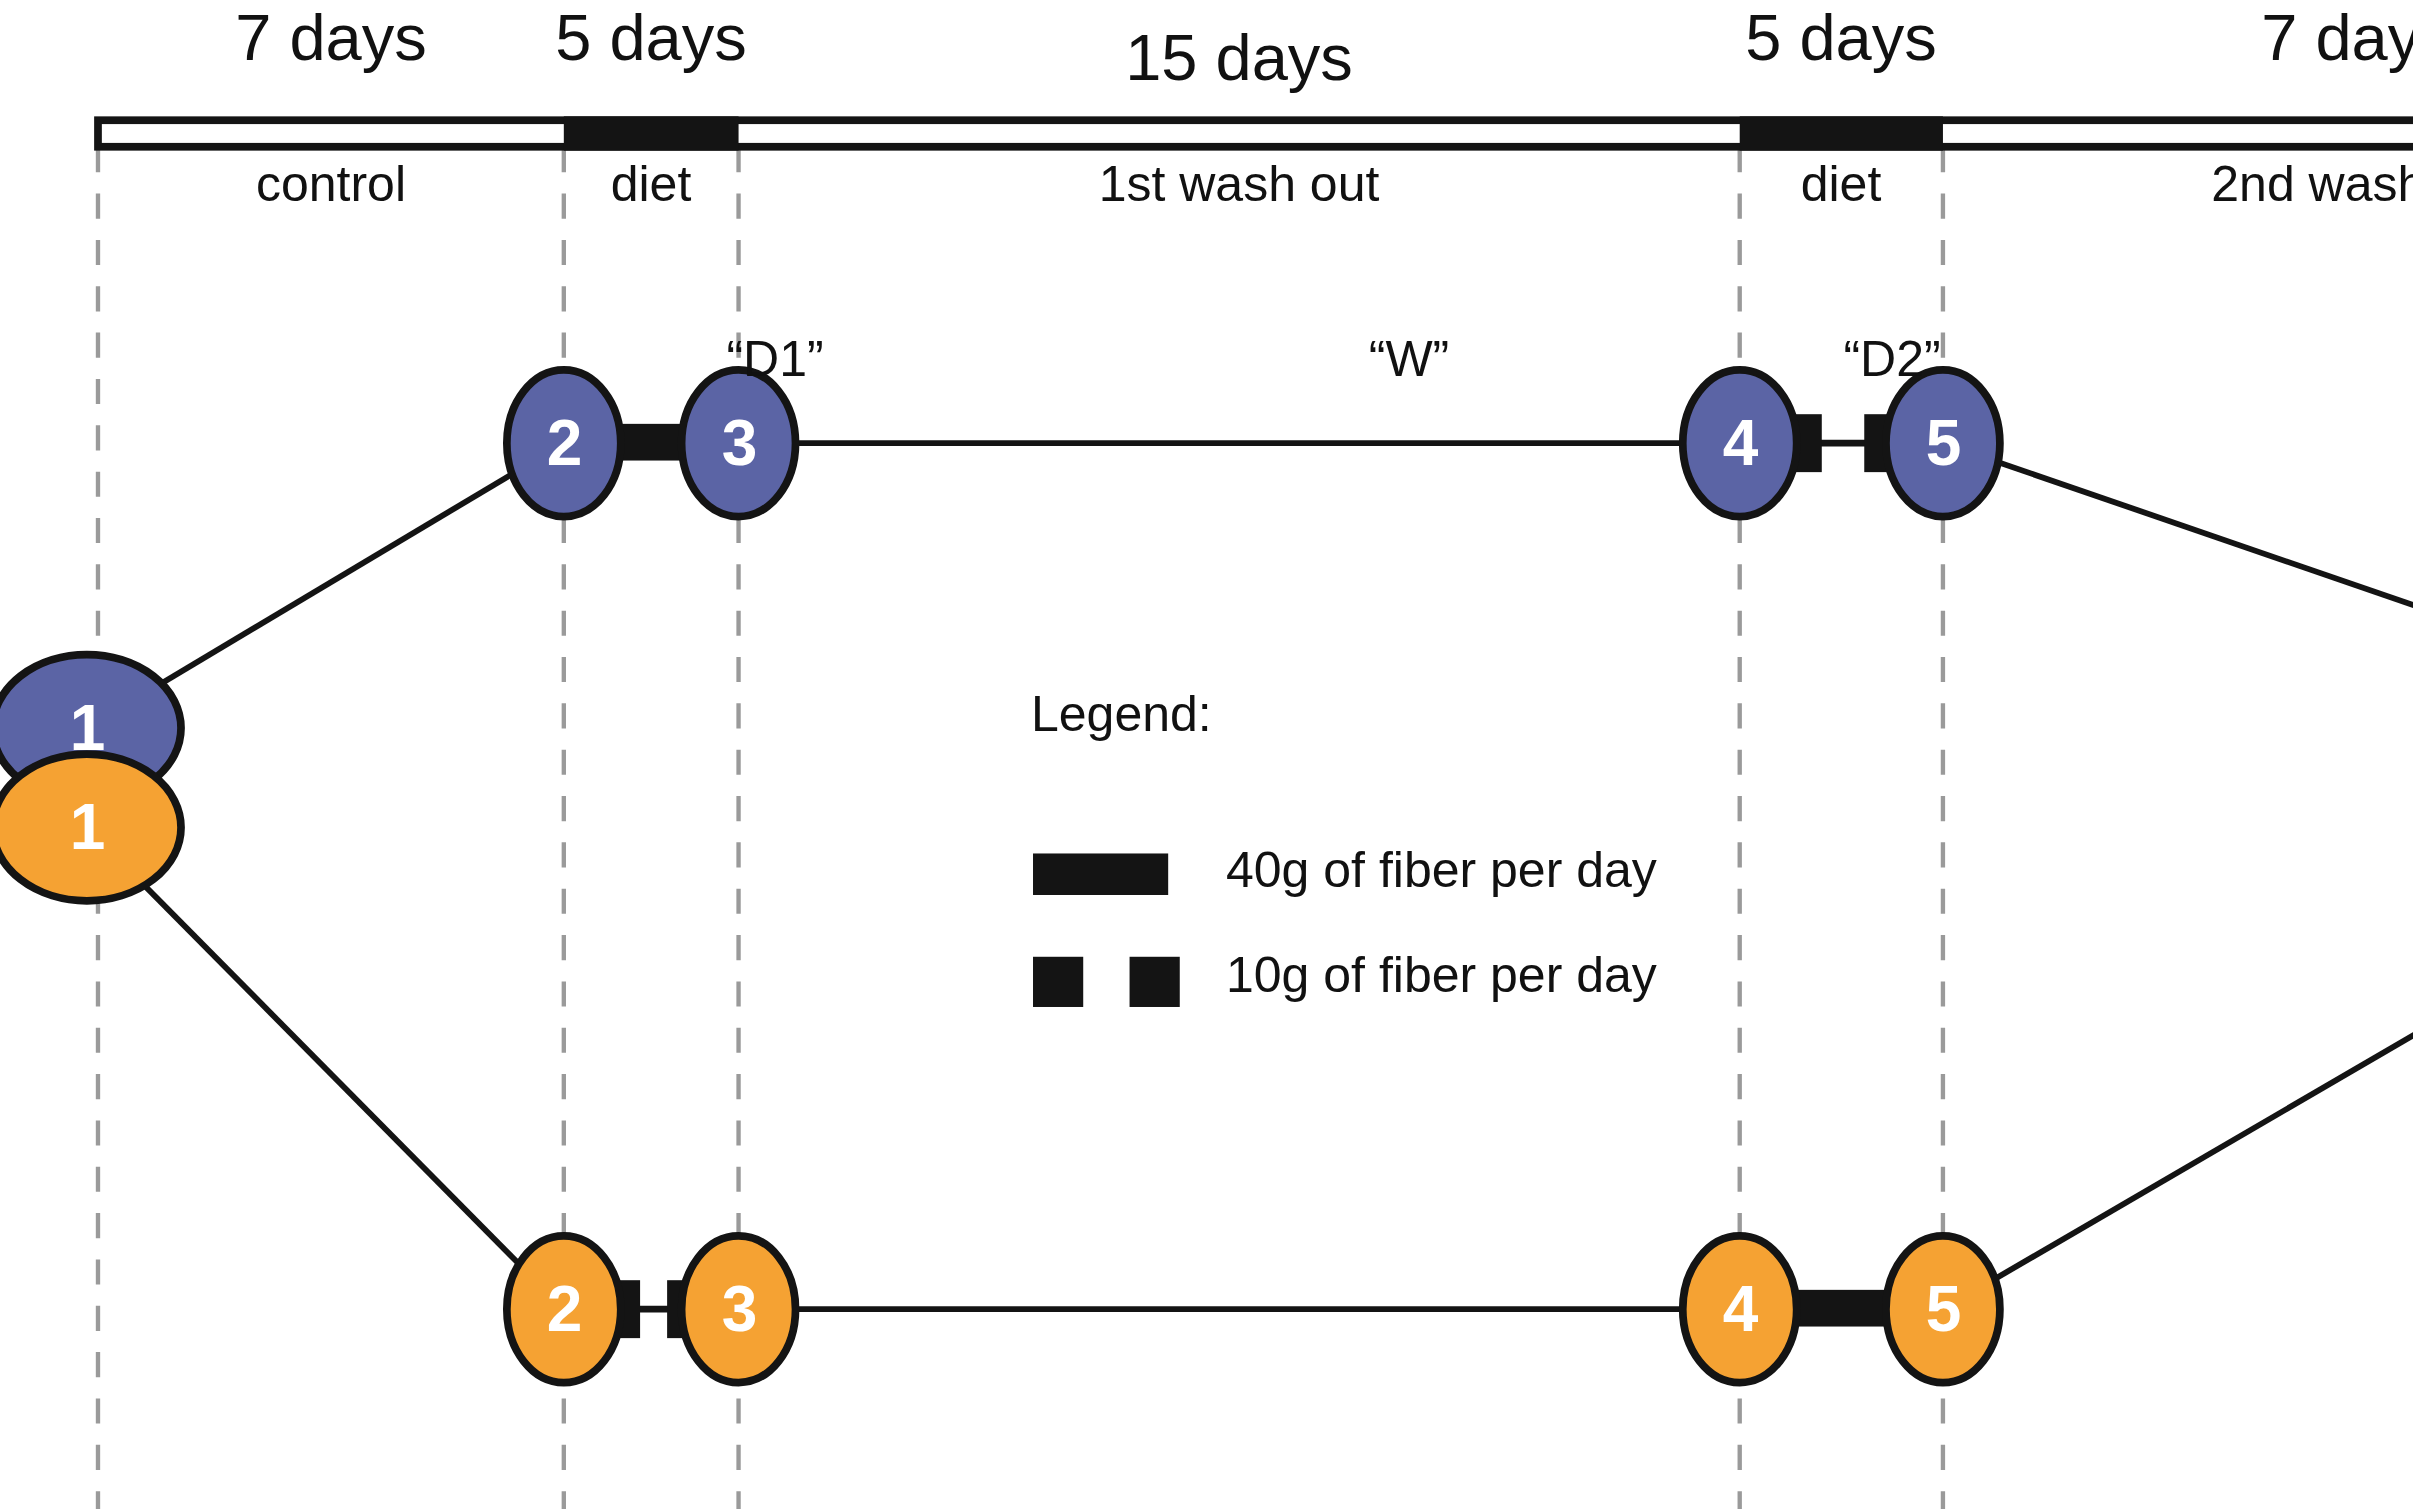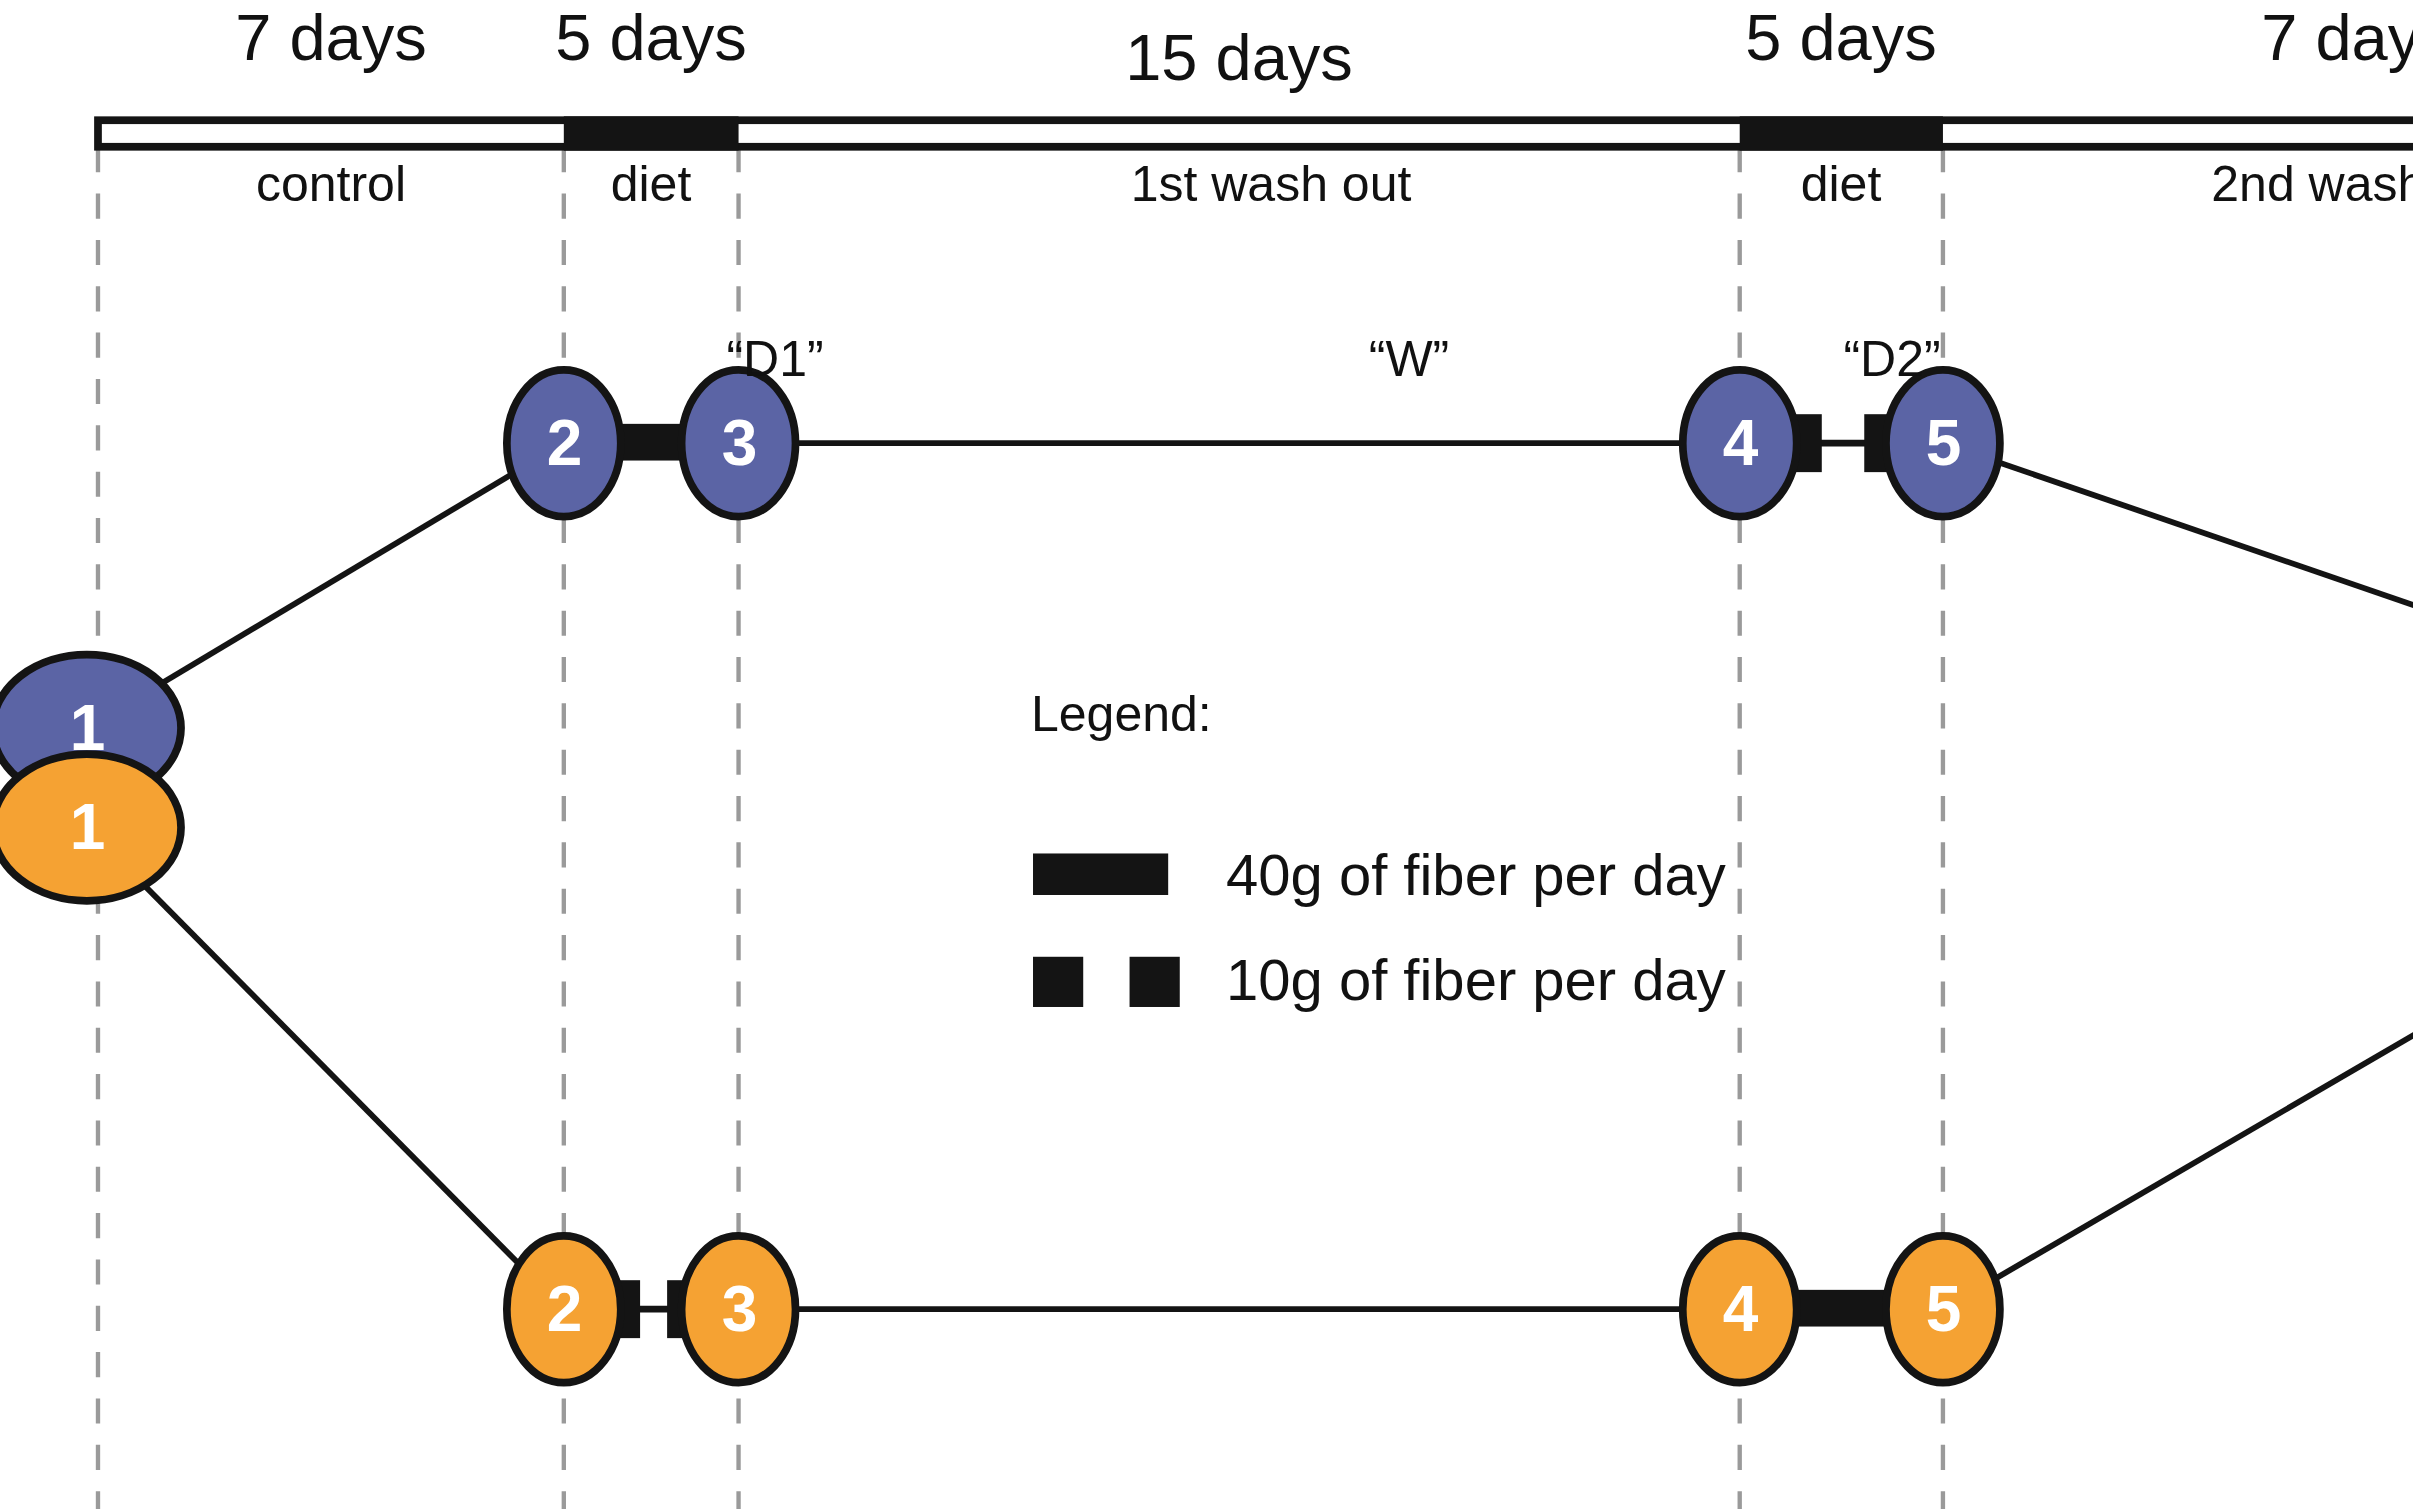--- a/index.html
+++ b/index.html
@@ -4,21 +4,21 @@
 <style>
   html,body{margin:0;padding:0;background:#ffffff;}
   body{width:2877px;height:1510px;font-family:"Liberation Sans",sans-serif;overflow:hidden;}
   #stage{position:relative;width:2877px;height:1510px;background:#fff;}
   #stage svg{position:absolute;left:0;top:0;width:2877px;height:1510px;}
   .txt{position:absolute;color:#111111;white-space:nowrap;font-family:"Liberation Sans",sans-serif;}
   .dayhdr{font-size:65px;transform:translateX(-50%);}
   .phase{font-size:50px;transform:translateX(-50%);text-align:center;}
   .seglbl{font-size:50px;transform:translateX(-50%);margin-top:38px;}
   .legend-title{font-size:50px;}
-  .legend-text{font-size:58px;}
+  .legend-text{font-size:50px;}
   .nodenum{position:absolute;color:#ffffff;font-size:64px;font-weight:bold;
            transform:translate(-50%,-50%);font-family:"Liberation Sans",sans-serif;
            letter-spacing:-1px;}
 </style>
 </head>
 <body>
 
 <div id="stage">
 
   <svg viewBox="0 0 5960 3128" xmlns="http://www.w3.org/2000/svg">
@@ -84,21 +84,21 @@
   </svg>
 
   <div class="txt dayhdr" style="left:331px;top:0px;">7 days</div>
   <div class="txt dayhdr" style="left:651px;top:0px;">5 days</div>
   <div class="txt dayhdr" style="left:1239px;top:0px;margin-top:20px;">15 days</div>
   <div class="txt dayhdr" style="left:1841px;top:0px;">5 days</div>
   <div class="txt dayhdr" style="left:2357px;top:0px;">7 days</div>
 
   <div class="txt phase" style="left:331px;top:155px;">control</div>
   <div class="txt phase" style="left:651px;top:155px;">diet</div>
-  <div class="txt phase" style="left:1239px;top:155px;margin-left:32px;">1st wash out</div>
+  <div class="txt phase" style="left:1239px;top:155px;">1st wash out</div>
   <div class="txt phase" style="left:1841px;top:155px;">diet</div>
   <div class="txt phase" style="left:2360px;top:155px;">2nd wash out</div>
 
   <div class="txt seglbl" style="left:775px;top:292px;">“D1”</div>
   <div class="txt seglbl" style="left:1409px;top:292px;">“W”</div>
   <div class="txt seglbl" style="left:1892px;top:292px;text-align:center;">“D2”</div>
 
   <div class="nodenum" style="left:87px;top:728px;">1</div>
   <div class="nodenum" style="left:564px;top:443px;">2</div>
   <div class="nodenum" style="left:739px;top:443px;">3</div>

